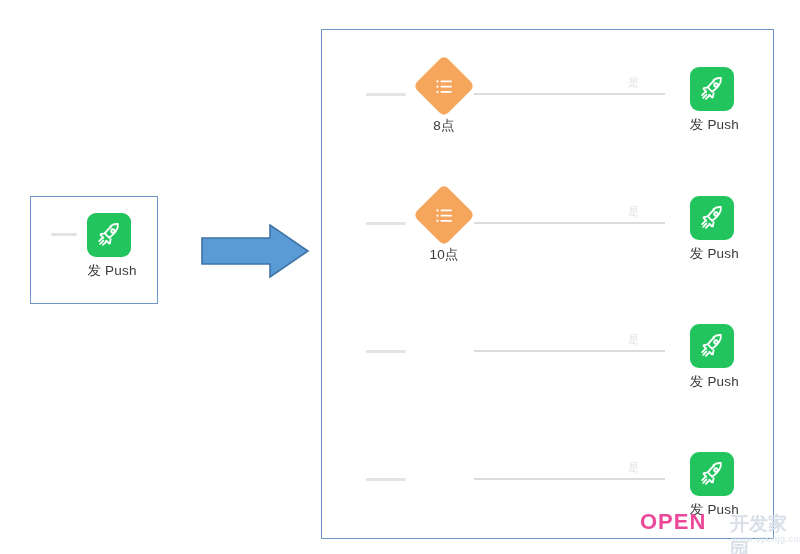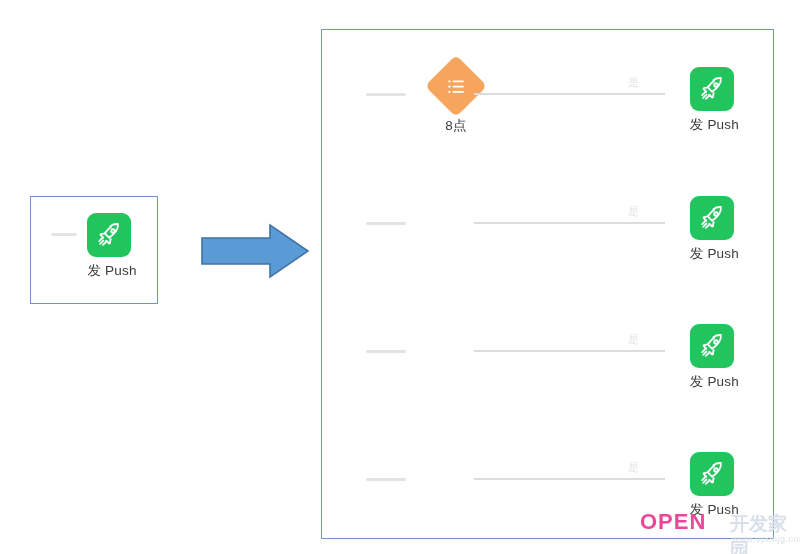--- a/index.html
+++ b/index.html
@@ -56,21 +56,21 @@
     box-sizing:border-box;
   }
   .flow-row{
     position:absolute;left:0;width:100%;height:96px;
     display:block;
   }
   .flow-row .lead-stub{
     position:absolute;left:44px;top:45px;width:40px;
   }
   .diamond-wrap{
-    position:absolute;left:88px;top:16px;
+    position:absolute;left:76px;top:16px;
     width:92px;display:flex;flex-direction:column;align-items:center;
   }
   .diamond{
     width:44px;height:44px;background:#f5a65c;
     transform:rotate(45deg);border-radius:6px;
     display:flex;align-items:center;justify-content:center;
     position:relative;
   }
   .diamond svg{transform:rotate(-45deg);display:block;}
   .diamond-wrap .node-label{margin-top:9px;}
@@ -170,20 +170,33 @@
           <path d="M6.6 14.2 3.6 17.2"></path>
           <path d="M9.8 17.4 6.8 20.4"></path>
         </svg>
       </div>
       <div class="node-label">发 Push</div>
     </div>
   </div>
 
   <div class="flow-row" style="top:147px;">
     <div class="stub lead-stub"></div>
+    <div class="diamond-wrap">
+      <div class="diamond">
+        <svg width="21" height="21" viewBox="0 0 24 24" fill="none" stroke="#ffffff" stroke-width="2" stroke-linecap="round">
+          <circle cx="4.5" cy="6" r="1.3" fill="#ffffff" stroke="none"></circle>
+          <circle cx="4.5" cy="12" r="1.3" fill="#ffffff" stroke="none"></circle>
+          <circle cx="4.5" cy="18" r="1.3" fill="#ffffff" stroke="none"></circle>
+          <line x1="9" y1="6" x2="20" y2="6"></line>
+          <line x1="9" y1="12" x2="20" y2="12"></line>
+          <line x1="9" y1="18" x2="20" y2="18"></line>
+        </svg>
+      </div>
+      <div class="node-label">10点</div>
+    </div>
     <div class="edge">
       <div class="line"></div>
       <div class="edge-label">是</div>
     </div>
     <div class="push-node right-push">
       <div class="rocket-tile">
         <svg width="28" height="28" viewBox="0 0 24 24" fill="none" stroke="#ffffff" stroke-width="1.6" stroke-linecap="round" stroke-linejoin="round">
           <path d="M13.2 4.4c2.6-2 5.4-1.9 6.4-1.8.1 1 .2 3.8-1.8 6.4-1.4 1.9-3.6 3.9-5.6 5.4l-3.8-3.8c1.5-2 3.5-4.2 5.4-5.6z"></path>
           <circle cx="15.4" cy="8.6" r="1.5"></circle>
           <path d="M8.4 10.6 5.2 11.2c-.4.1-.6.6-.3.9l2.2 2.2"></path>

